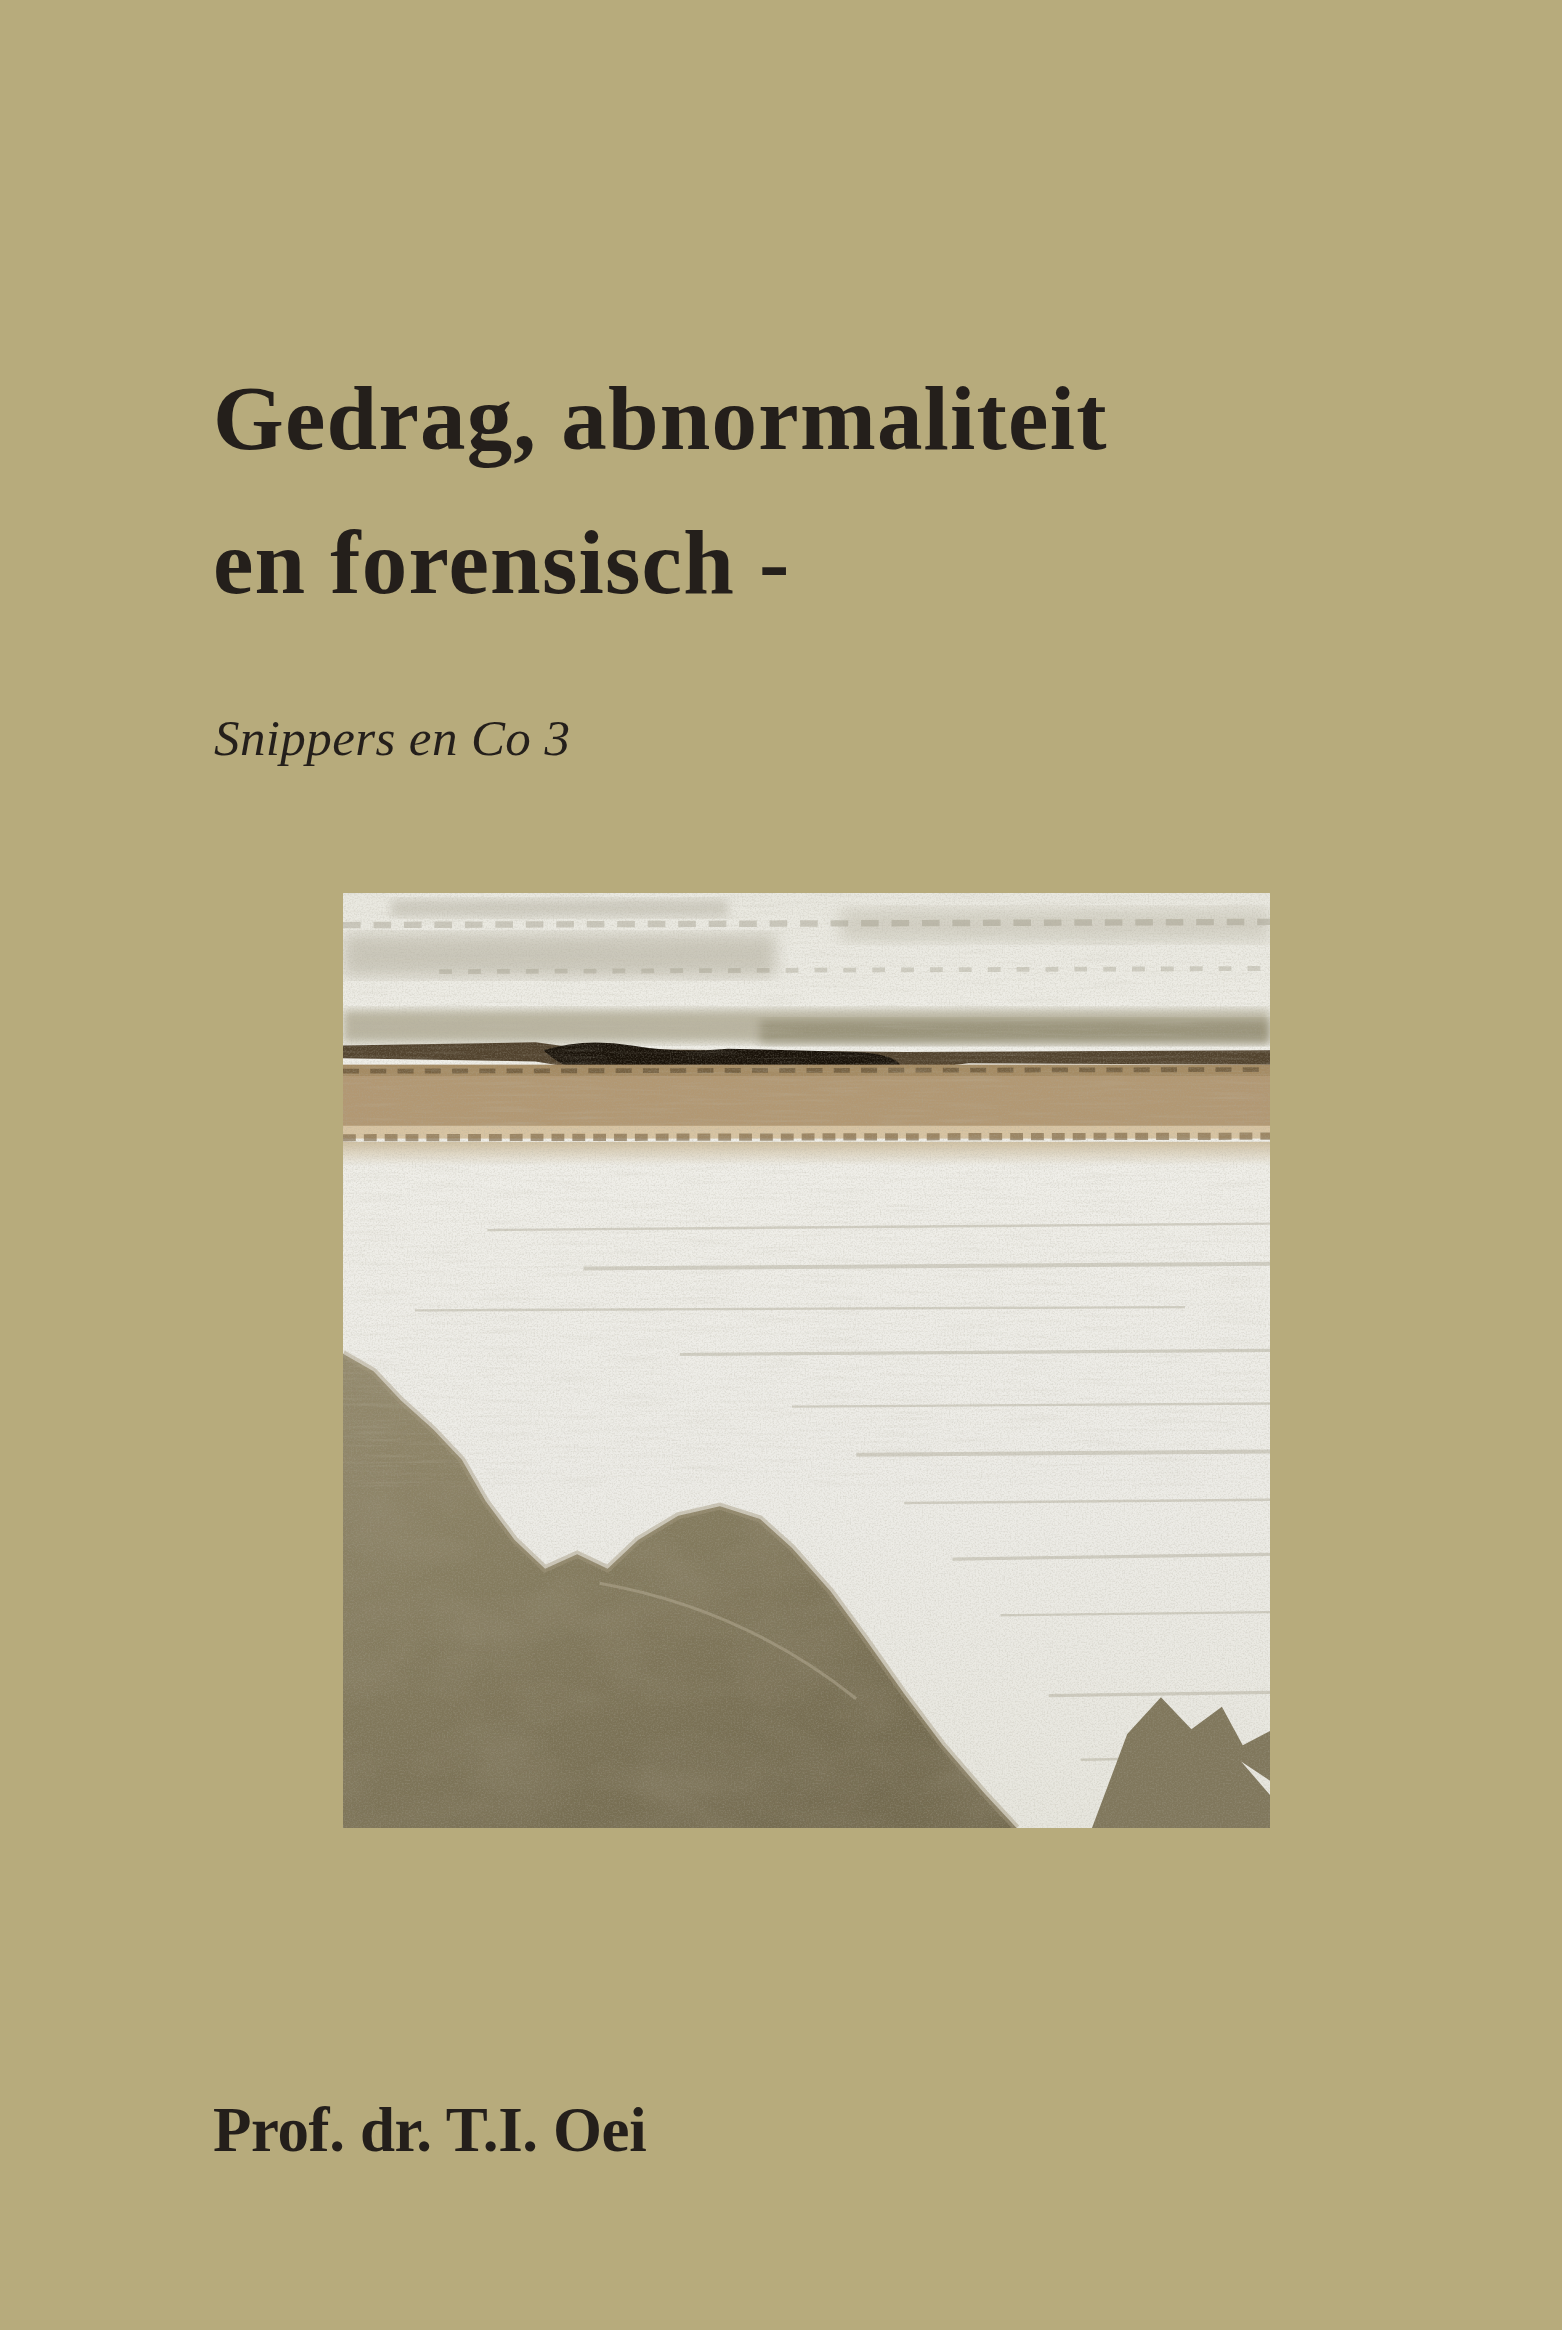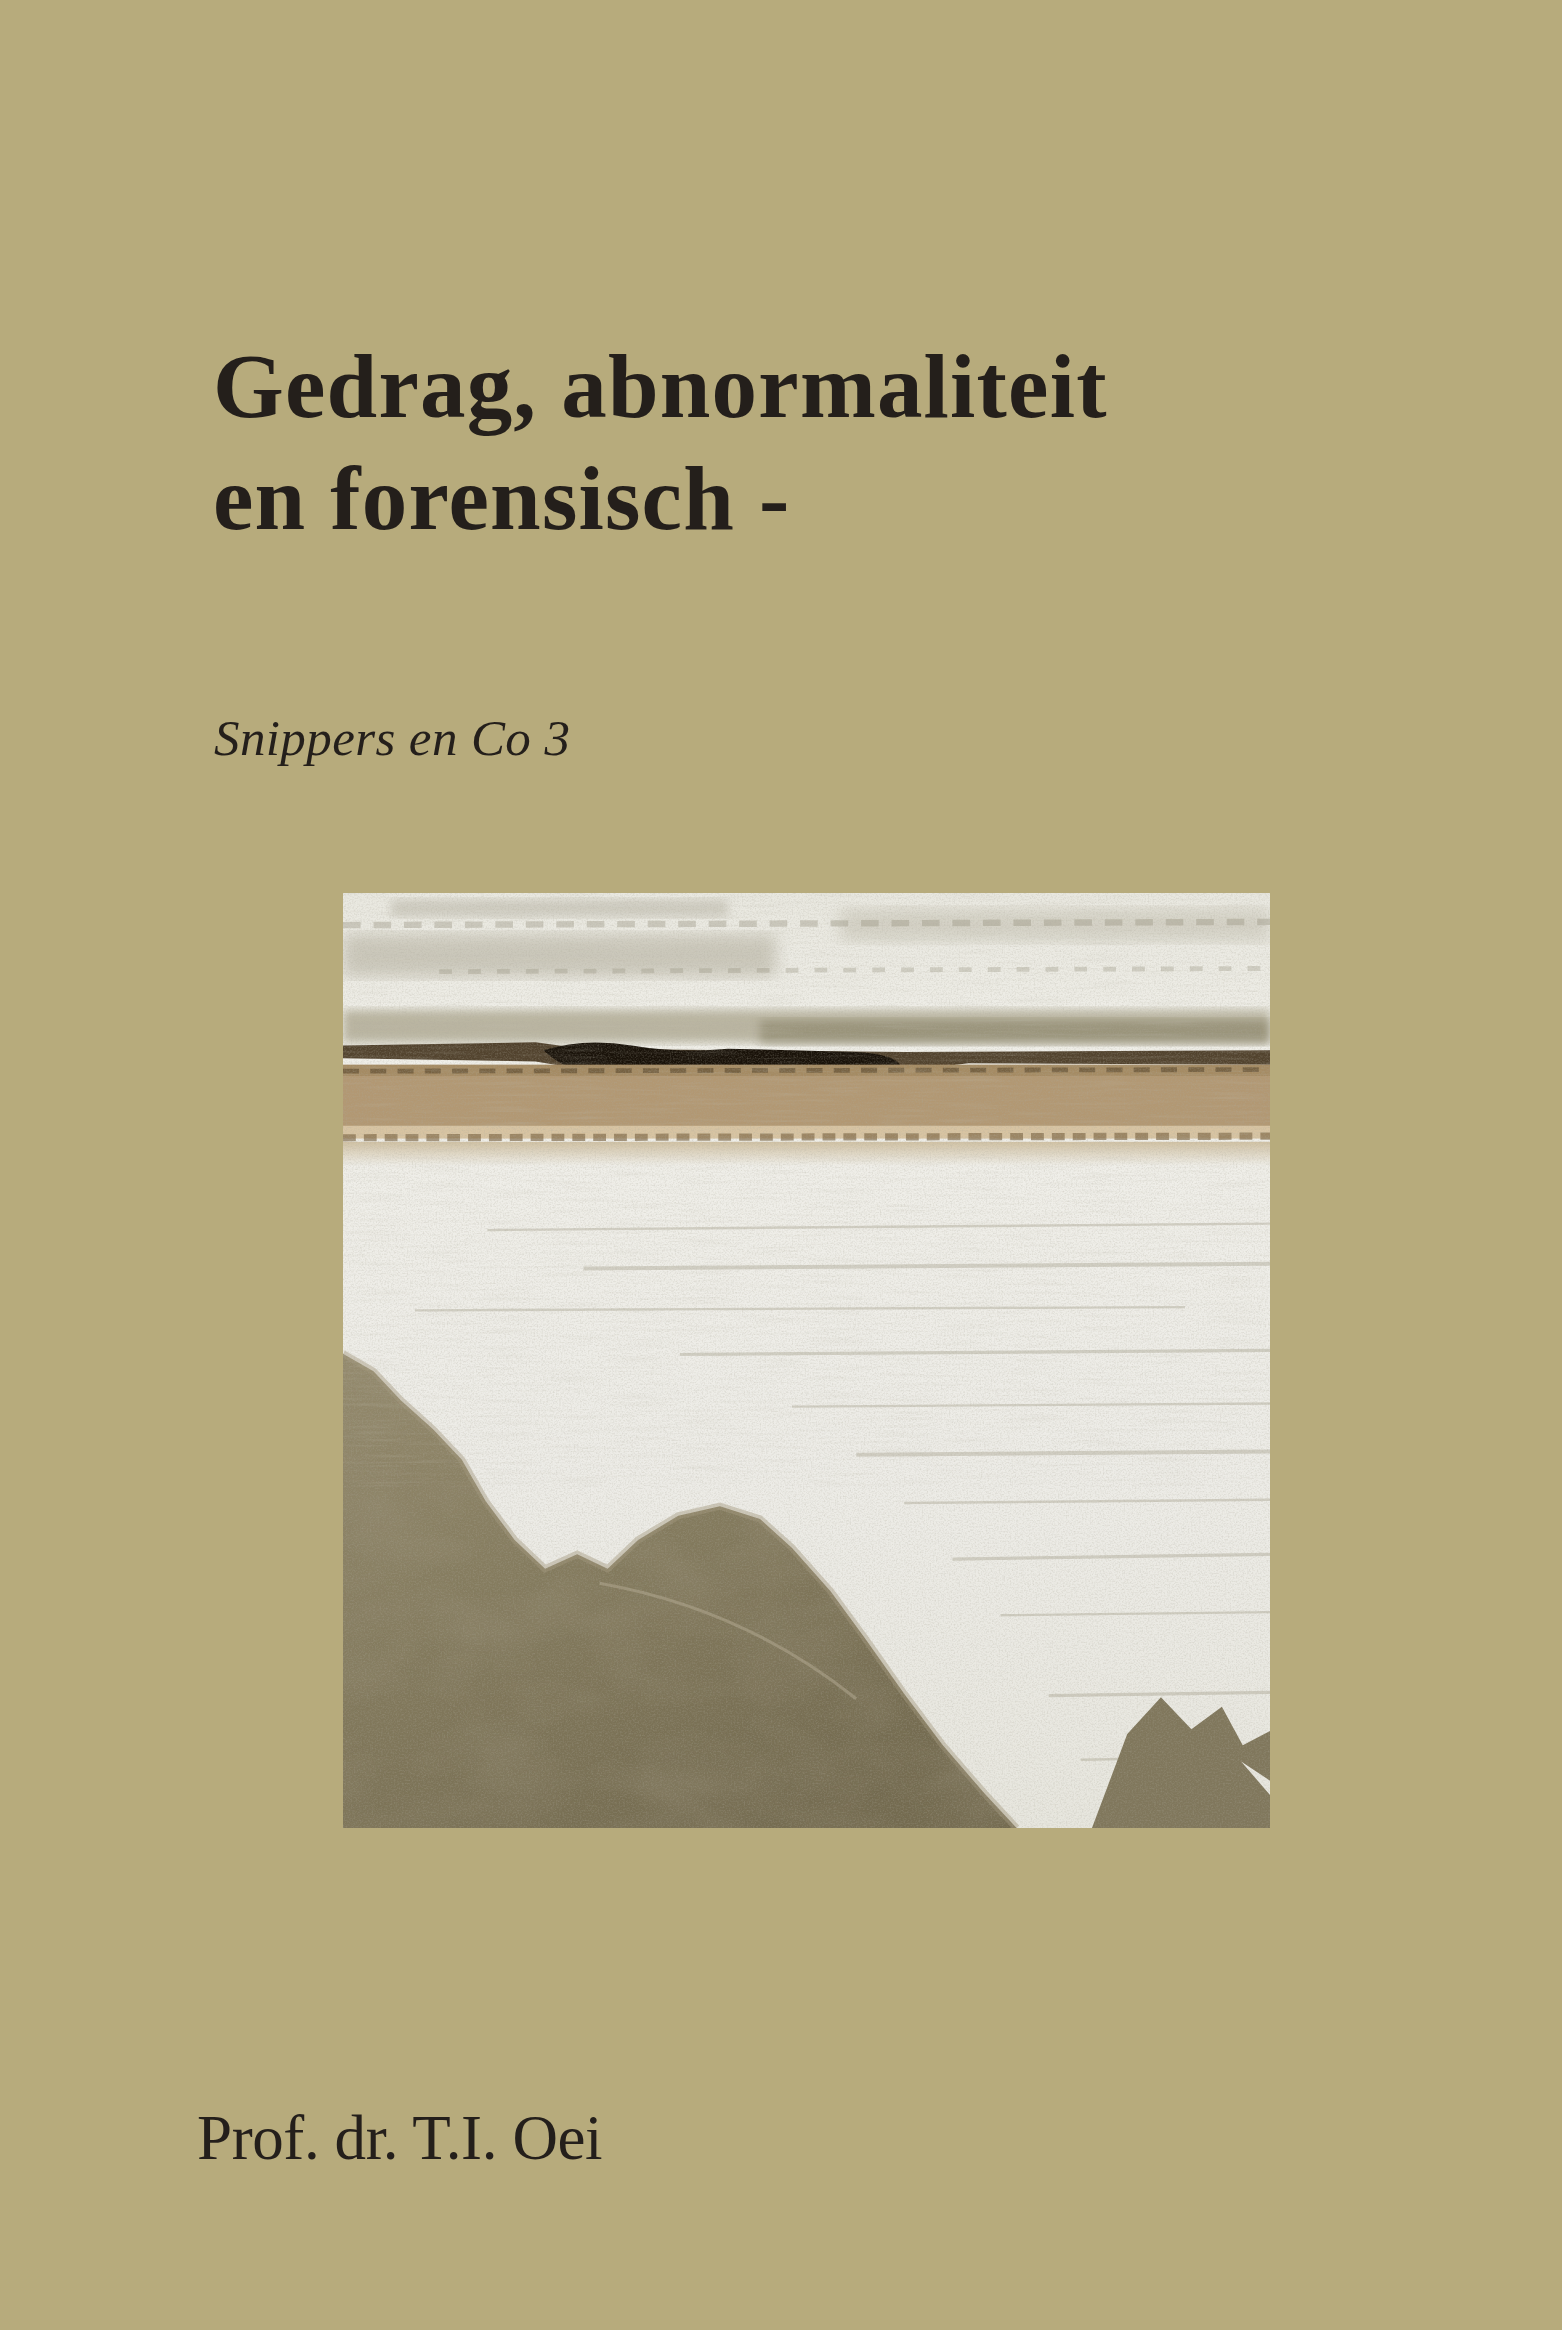--- a/index.html
+++ b/index.html
@@ -20,21 +20,21 @@
     position: absolute;
     left: 213px;
     top: 331px;
     margin: 0;
     font-size: 91px;
     line-height: 112px;
     font-weight: bold;
     letter-spacing: 1.2px;
     color: #241f1b;
   }
-  .title .tline { display: block; white-space: nowrap; }
+  .title .tline { display: block; white-space: nowrap; margin-top: 32px; }
   .subtitle {
     position: absolute;
     left: 214px;
     top: 693px;
     font-size: 51px;
     font-style: italic;
     font-weight: normal;
     letter-spacing: 0.4px;
     line-height: 1.15;
     white-space: nowrap;
@@ -44,28 +44,27 @@
     position: absolute;
     left: 343px;
     top: 893px;
     width: 927px;
     height: 935px;
     overflow: hidden;
   }
   .photo svg { display: block; width: 927px; height: 935px; }
   .author {
     position: absolute;
-    left: 197px;
+    left: 213px;
     top: 2094px;
     font-size: 63px;
-    font-weight: normal;
+    font-weight: bold;
     letter-spacing: -0.4px;
     line-height: 1.15;
     white-space: nowrap;
-    margin-top: 8px;
   }
 </style>
 </head>
 <body>
 
 <div class="page">
 
   <h1 class="title">
     <span class="tline">Gedrag, abnormaliteit</span>
     <span class="tline">en forensisch -</span>

